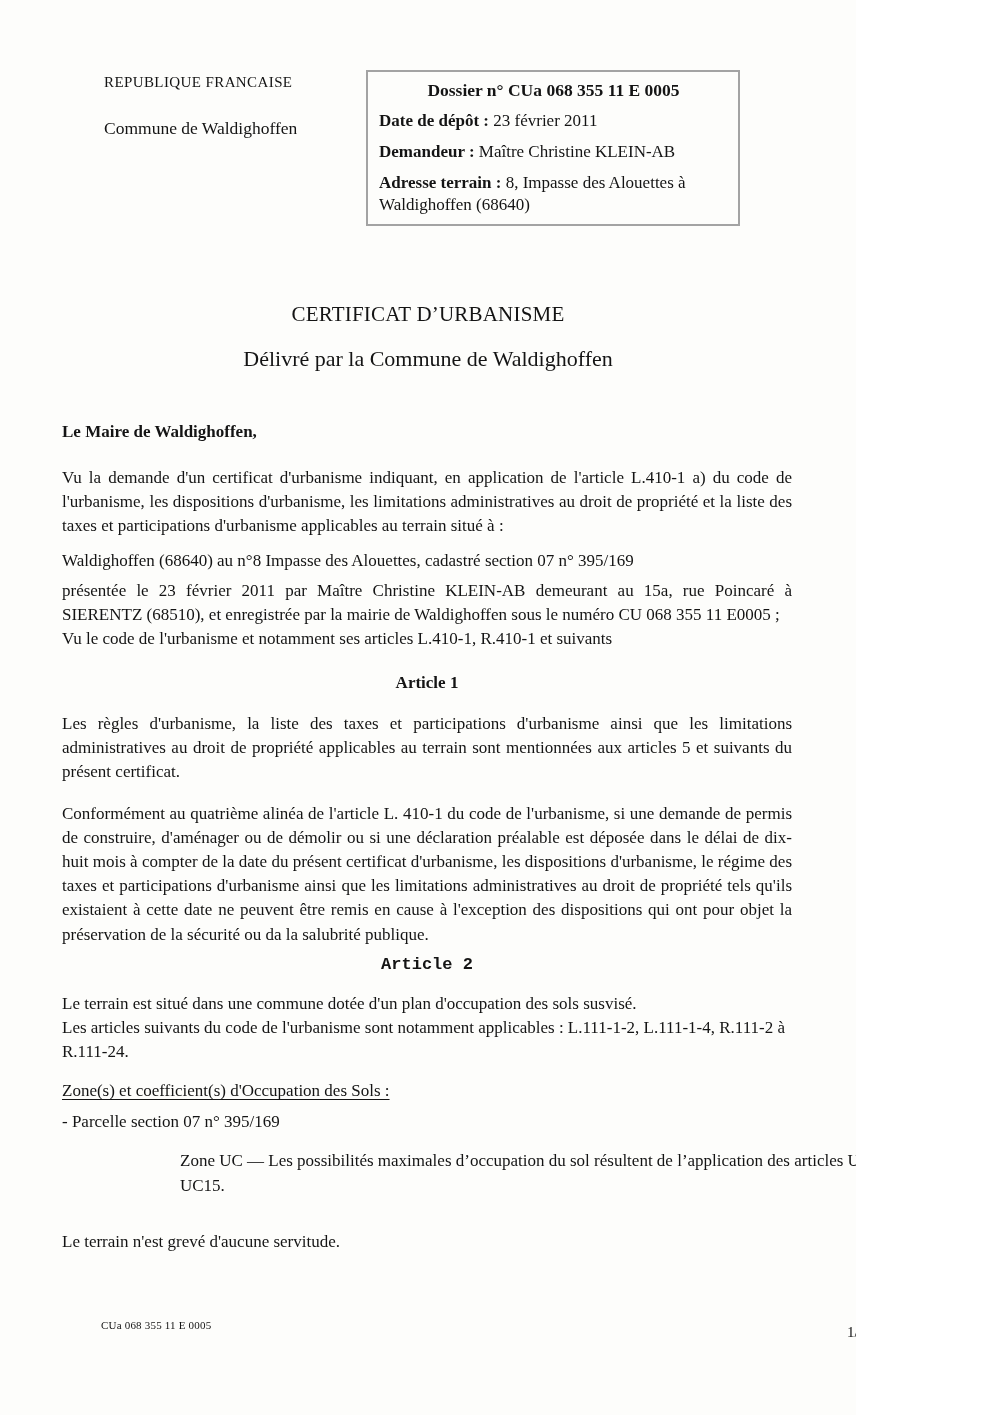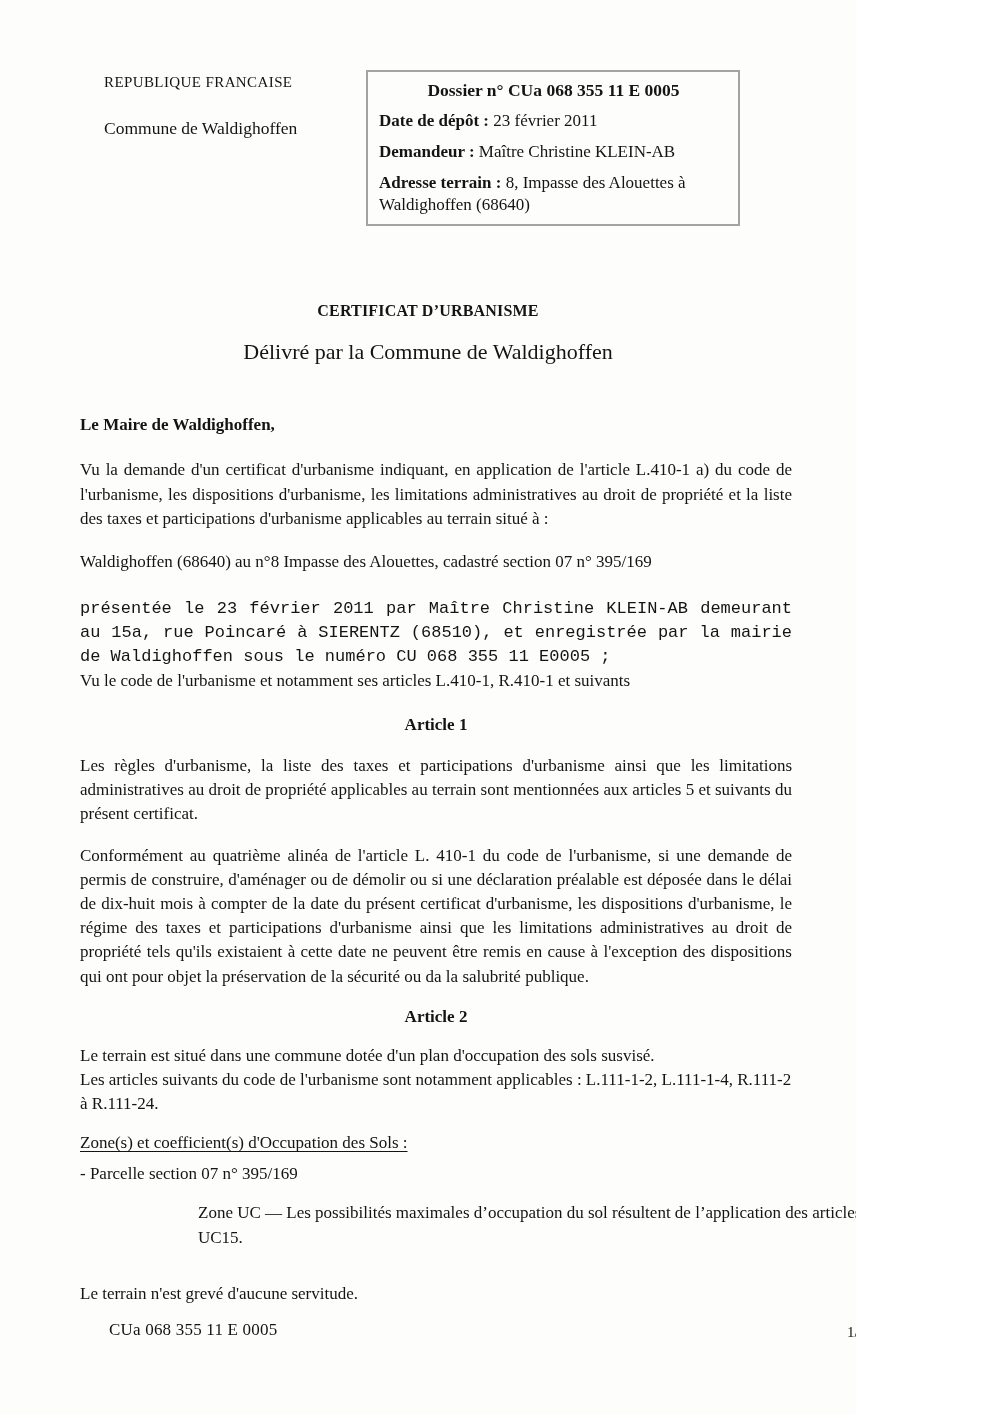--- a/index.html
+++ b/index.html
@@ -16,44 +16,44 @@
   .header { display:flex; justify-content:space-between; align-items:flex-start; padding:70px 116px 0 104px; }
   .header-left { padding-top:2px; }
   .republique { font-size:15px; letter-spacing:0.4px; }
   .commune { font-size:17.5px; margin-top:23px; }
   .dossier-box { width:374px; border:2px solid #a3a3a3; padding:7px 10px 9px 11px; line-height:1.28; }
   .box-title { text-align:center; font-weight:700; font-size:17.5px; }
   .box-row { margin-top:9px; }
   .box-row b { font-weight:700; }
   
   .title-block { text-align:center; margin-top:74px; }
-  .doc-title { font-weight:700; font-size:16px; letter-spacing:0.2px; }
+  .doc-title { font-weight:400; font-size:21px; letter-spacing:0.2px; }
   .doc-subtitle { margin-top:13px; font-size:22px; }
   
-  .content { padding:0 64px 0 80px; }
+  .content { padding:0 64px 0 62px; }
   .salutation { margin-top:46px; font-weight:700; }
   .jp { text-align:justify; }
   .m-vudemande { margin-top:21px; }
-  .m-terrain { margin-top:19px; }
-  .m-presentee { margin-top:23px;font-family:Liberation Mono, monospace; }
+  .m-terrain { margin-top:11px; }
+  .m-presentee { margin-top:6px; }
   .m-vucode { margin-top:0; }
   .m-vuplan { margin-top:0; }
   .h-centered { text-align:center; font-weight:700; }
   .m-certifie { margin-top:16px; }
   .m-article1 { margin-top:20px; }
   .m-a1p1 { margin-top:16px; }
   .m-a1p2 { margin-top:18px; }
-  .m-article2 { margin-top:16px; }
+  .m-article2 { margin-top:6px;font-family:Liberation Mono, monospace; }
   .m-a2l1 { margin-top:15px; }
   .zones-h { margin-top:15px; text-decoration:underline; text-underline-offset:3px; }
   .m-parcelle { margin-top:7px; }
   .zone-uc { margin-top:15px; margin-left:118px; width:742px; }
   .m-servitude { margin-top:32px; }
   
-  .footer-ref { position:absolute; left:109px; top:1318px; font-size:17px; letter-spacing:0.2px; }
+  .footer-ref { position:absolute; left:101px; top:1318px; font-size:11px; letter-spacing:0.2px; }
   .footer-page { position:absolute; left:847px; top:1322px; font-size:15px; }
   
   .speck { position:absolute; left:933px; top:1156px; width:4px; height:6px; background:#aaa; opacity:0.55; border-radius:2px; }
 </style>
 </head>
 <body>
 
 <div class="page">
 
   <div class="header">

